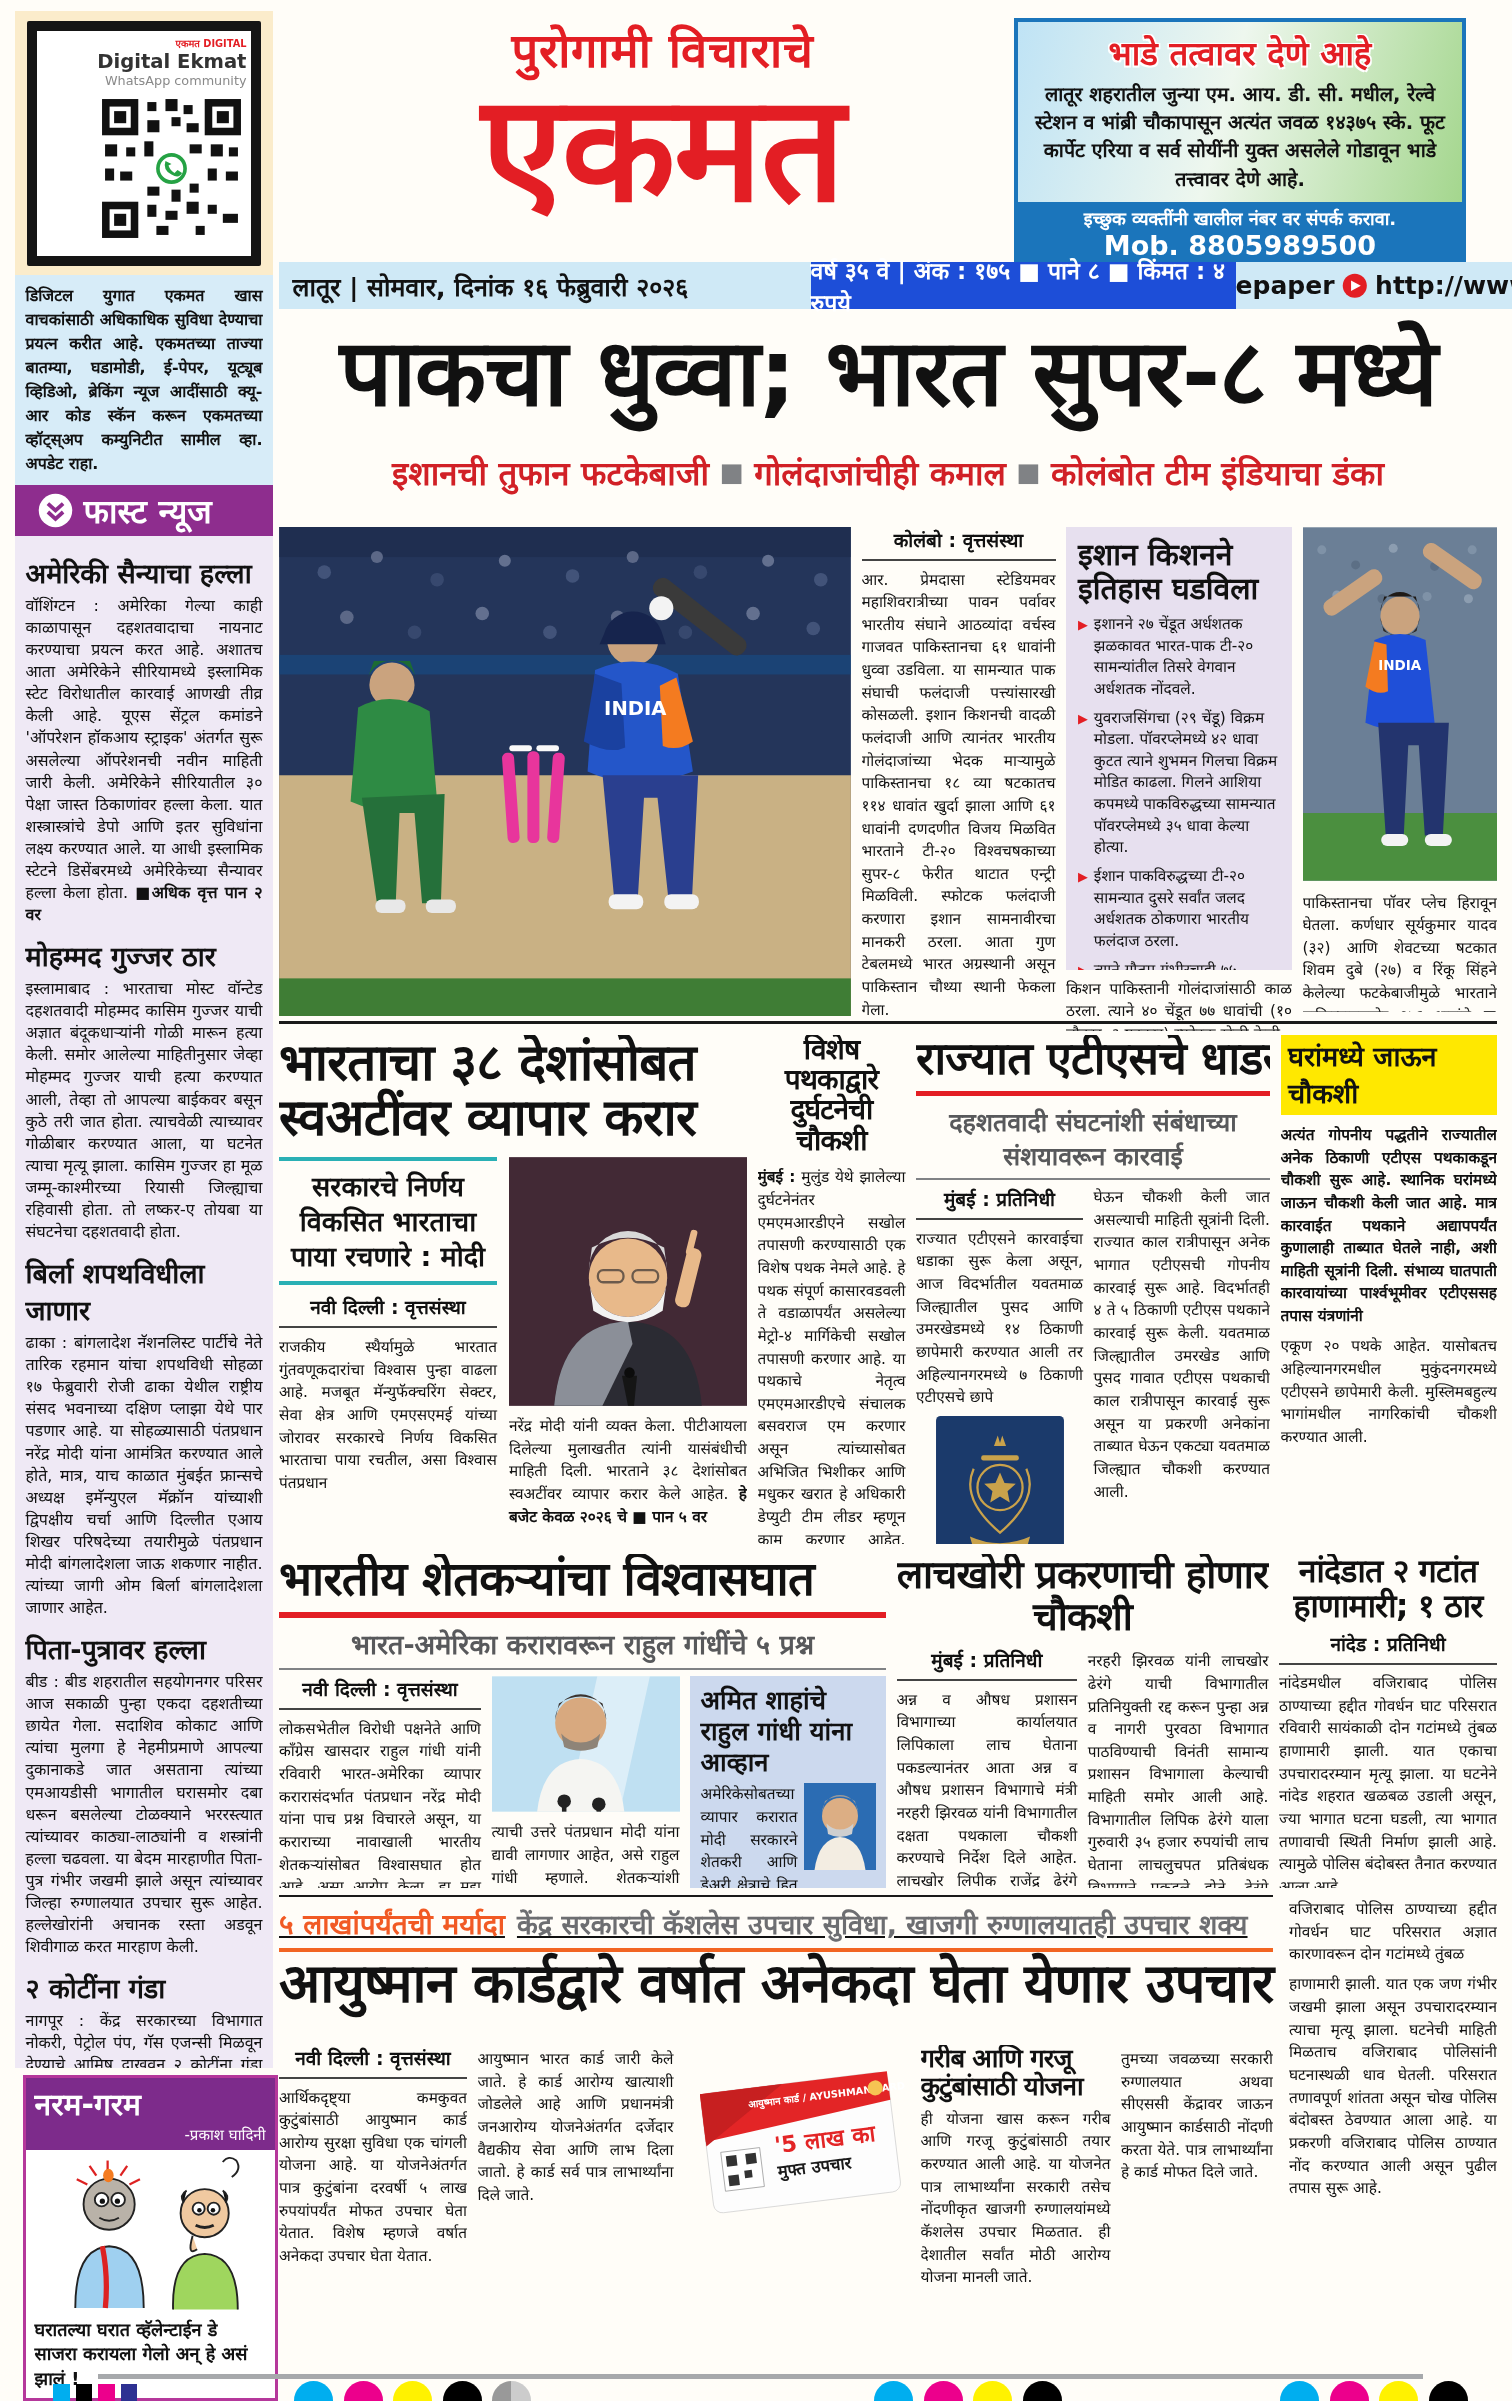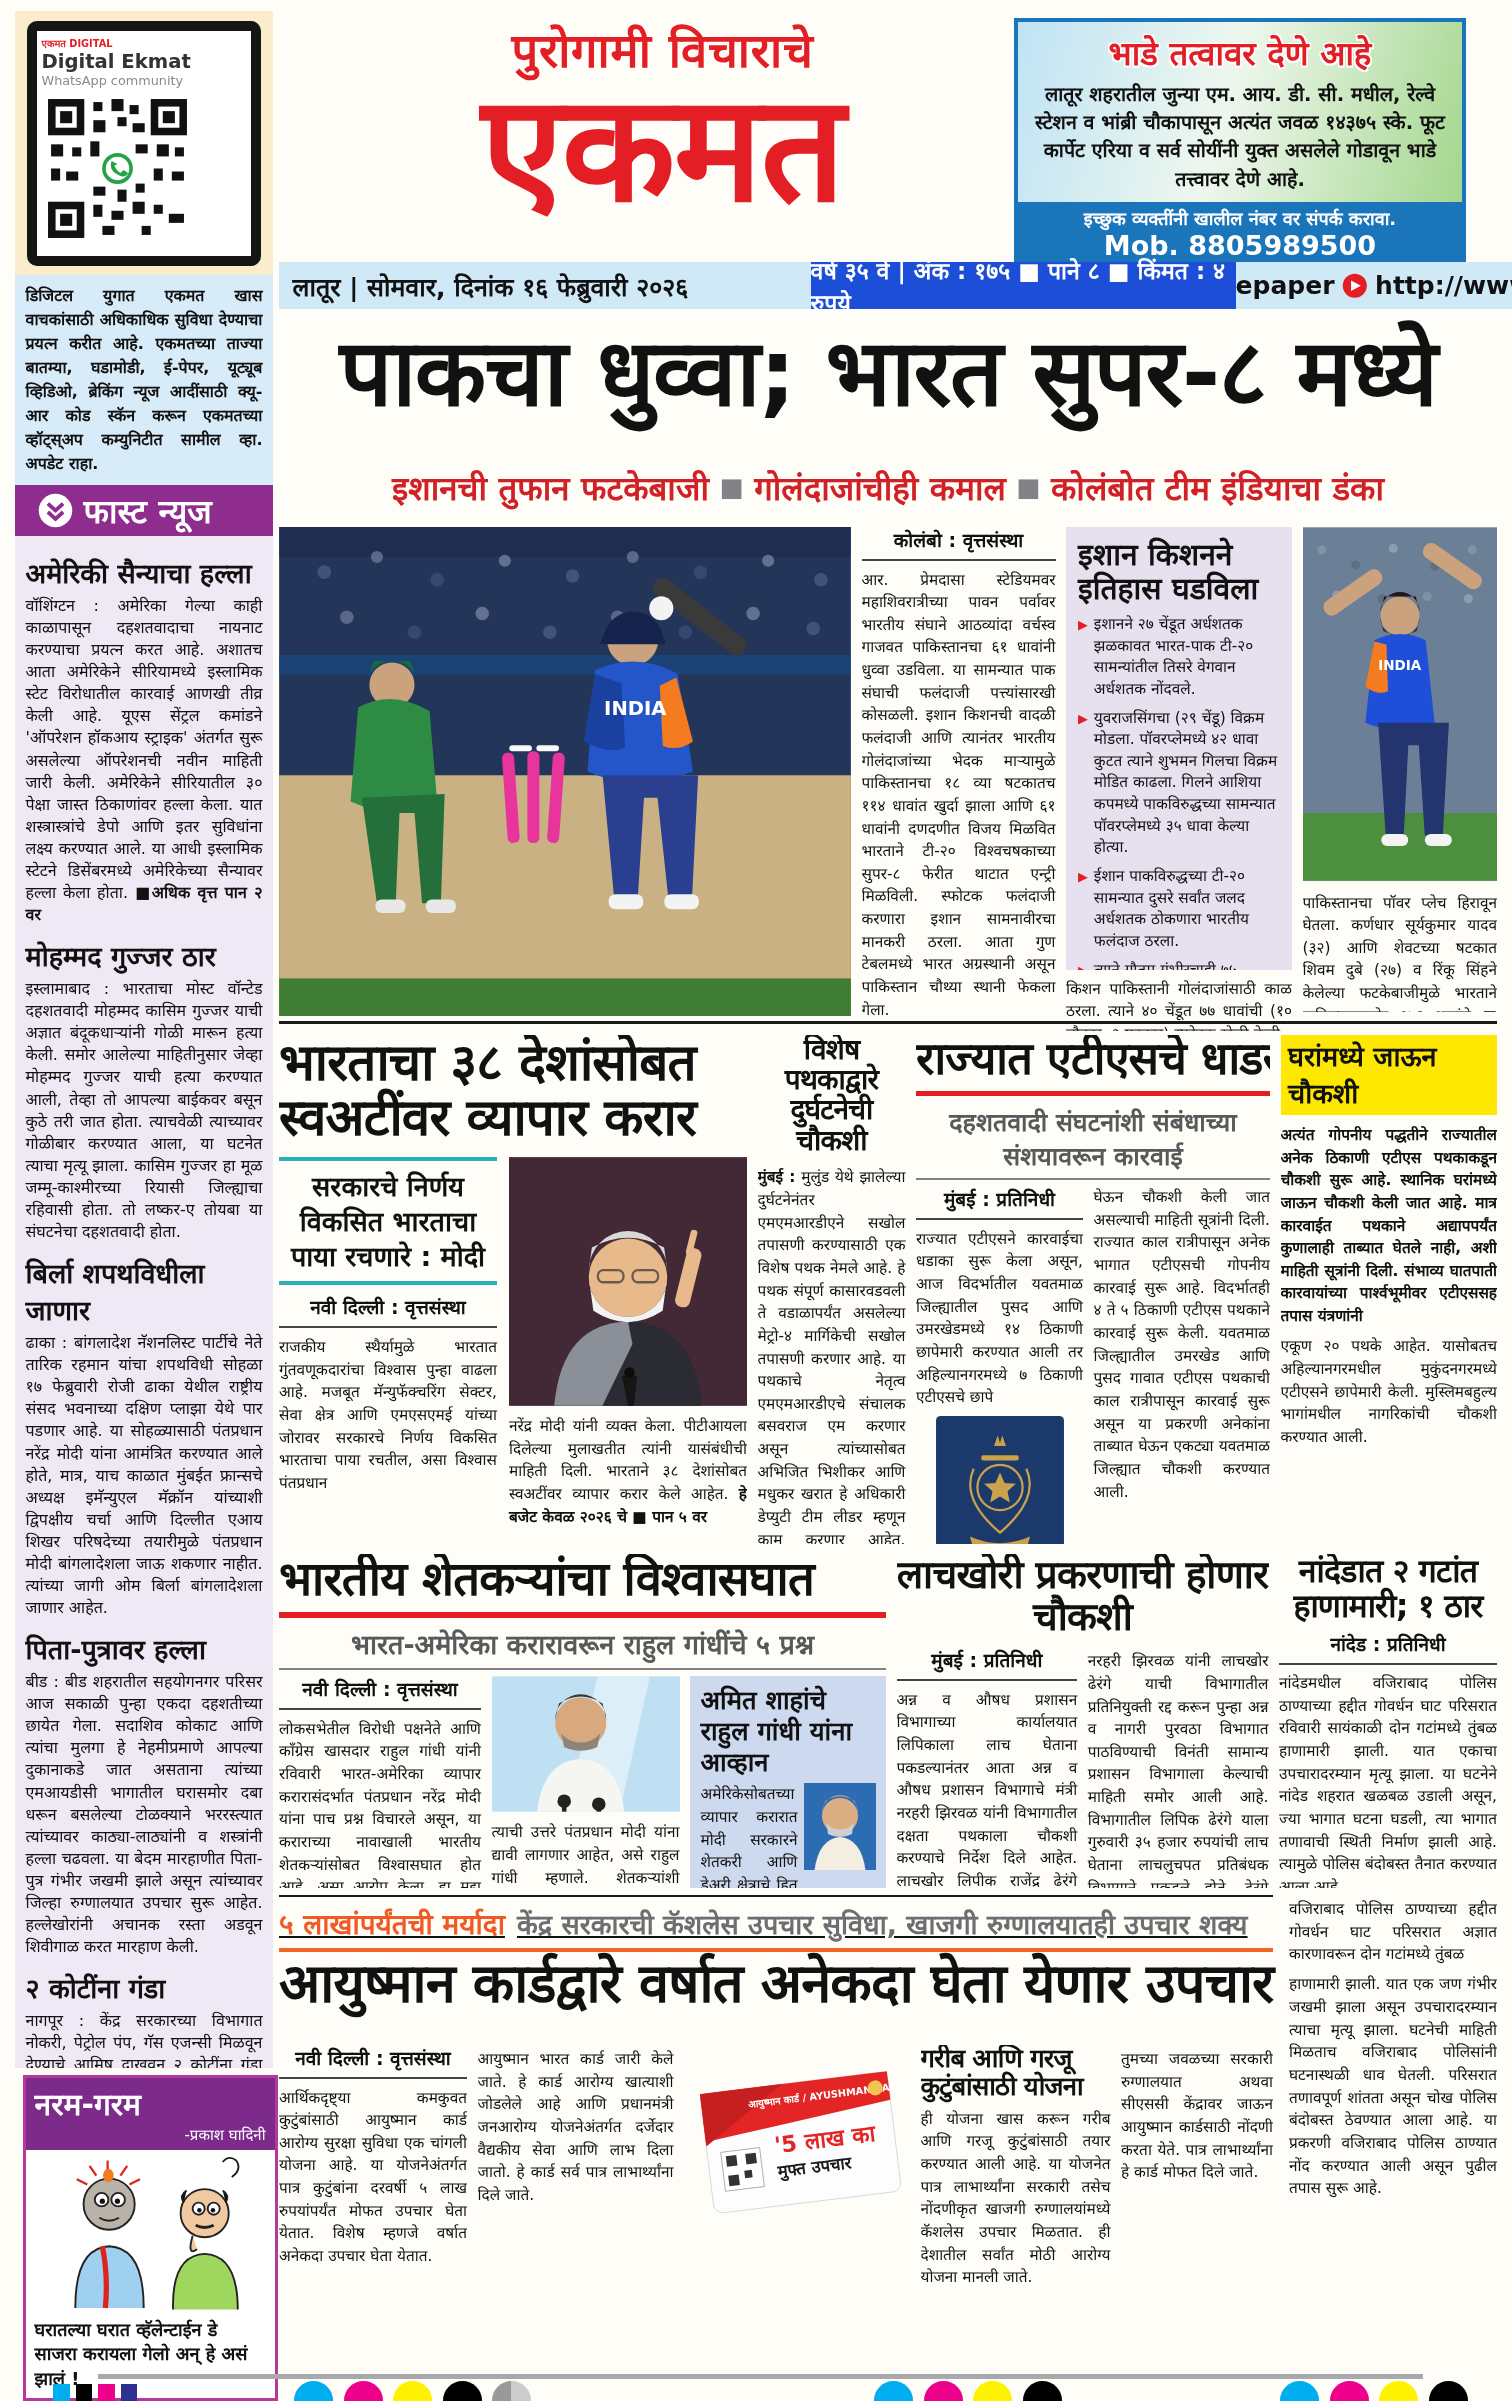--- a/index.html
+++ b/index.html
@@ -19,21 +19,21 @@
   
   .ad{border:4.5px solid #1b75bb;background:linear-gradient(105deg,#bfe3f5 0%,#eef7ee 45%,#9fd487 100%);}
   .ad .adtitle{font-size:33px;font-weight:800;color:#e31e24;text-align:center;padding-top:7.5px;
                text-shadow:1.5px 1.5px 0 #fff,-1.5px -1.5px 0 #fff,1.5px -1.5px 0 #fff,-1.5px 1.5px 0 #fff;}
   .ad .adbody{font-size:19.6px;font-weight:700;text-align:center;padding:6px 13.6px 7.5px;line-height:1.45;}
   .ad .adfoot{background:#1b75bb;color:#fff;text-align:center;padding:4.5px 3px 6px;}
   .ad .adfoot .c1{font-size:18px;font-weight:700;}
   .ad .adfoot .c2{font-size:27px;font-weight:800;}
   
   .qrwrap{background:#fbeccb;padding:10.5px 12px 9px;}
-  .qrcard{background:#fff;border:10.5px solid #151515;border-radius:10px;padding:6px 4.5px 9px;text-align:left;}
+  .qrcard{background:#fff;border:10.5px solid #151515;border-radius:2px;padding:6px 4.5px 9px;text-align:right;}
   .qrbrand{font-size:19.6px;font-weight:800;color:#333;}
   .qrsub{font-size:12.8px;color:#8a8a8a;}
   .qrlogo{font-size:9.8px;font-weight:800;color:#e31e24;}
   .qrcap{background:#d7ecf8;font-size:16px;font-weight:700;line-height:1.5;padding:9px 10.5px;}
   .fasthead{background:#8e2d8e;color:#fff;display:flex;align-items:center;gap:10.5px;
             font-size:33px;font-weight:800;padding:3px 23px;}
   .fastbody{background:#efe9f5;padding:7.5px 10.5px 10.5px;}
   .fitem h3{font-size:27px;font-weight:800;margin:10.5px 0 4.5px;}
   .fitem p{font-size:16px;line-height:1.38;margin:0;}
   .fmore{font-weight:700;text-align:right;}
@@ -187,21 +187,21 @@
       <span>epaper</span>
       <svg width="25.6" height="25.6" viewBox="0 0 34 34">
         <circle cx="17" cy="17" r="16" fill="#e31e24"></circle>
           <path d="M12 10 L25 17 L12 24 Z" fill="#fff"></path>
       </svg>
       <span style="cursor:pointer;">http://www.dainikekmat.com</span>
     </div>
   </div>
 
   <div class="abs leadhead" style="left:279px;top:325px;width:1218px;">पाकचा धुव्वा; भारत सुपर-८ मध्ये</div>
-  <div class="abs leadsub" style="left:279px;top:465px;width:1218px;">
+  <div class="abs leadsub" style="left:279px;top:450px;width:1218px;">
     <span>इशानची तुफान फटकेबाजी</span><span class="sq">■</span><span>गोलंदाजांचीही कमाल</span><span class="sq">■</span><span>कोलंबोत टीम इंडियाचा डंका</span>
   </div>
 
   <div class="abs colrow" style="left:279px;top:527px;width:1218px;height:489px;gap:10.5px;">
 
     <svg width="572" height="489" viewBox="0 0 760 650" style="flex:0 0 572px;">
       <rect width="760" height="650" fill="#24355a"></rect>
       <g opacity="0.55">
         <rect x="0" y="0" width="760" height="40" fill="#1b2a48"></rect>
         <circle cx="60" cy="60" r="9" fill="#5b6d94"></circle>

